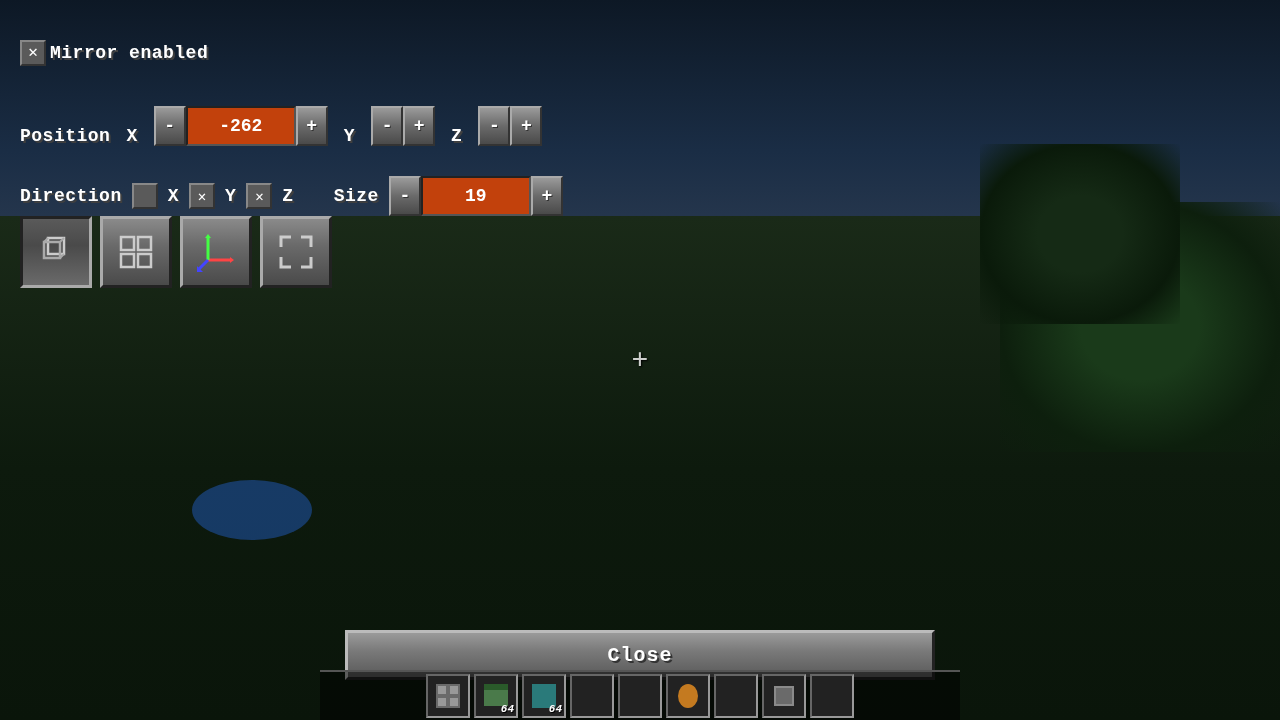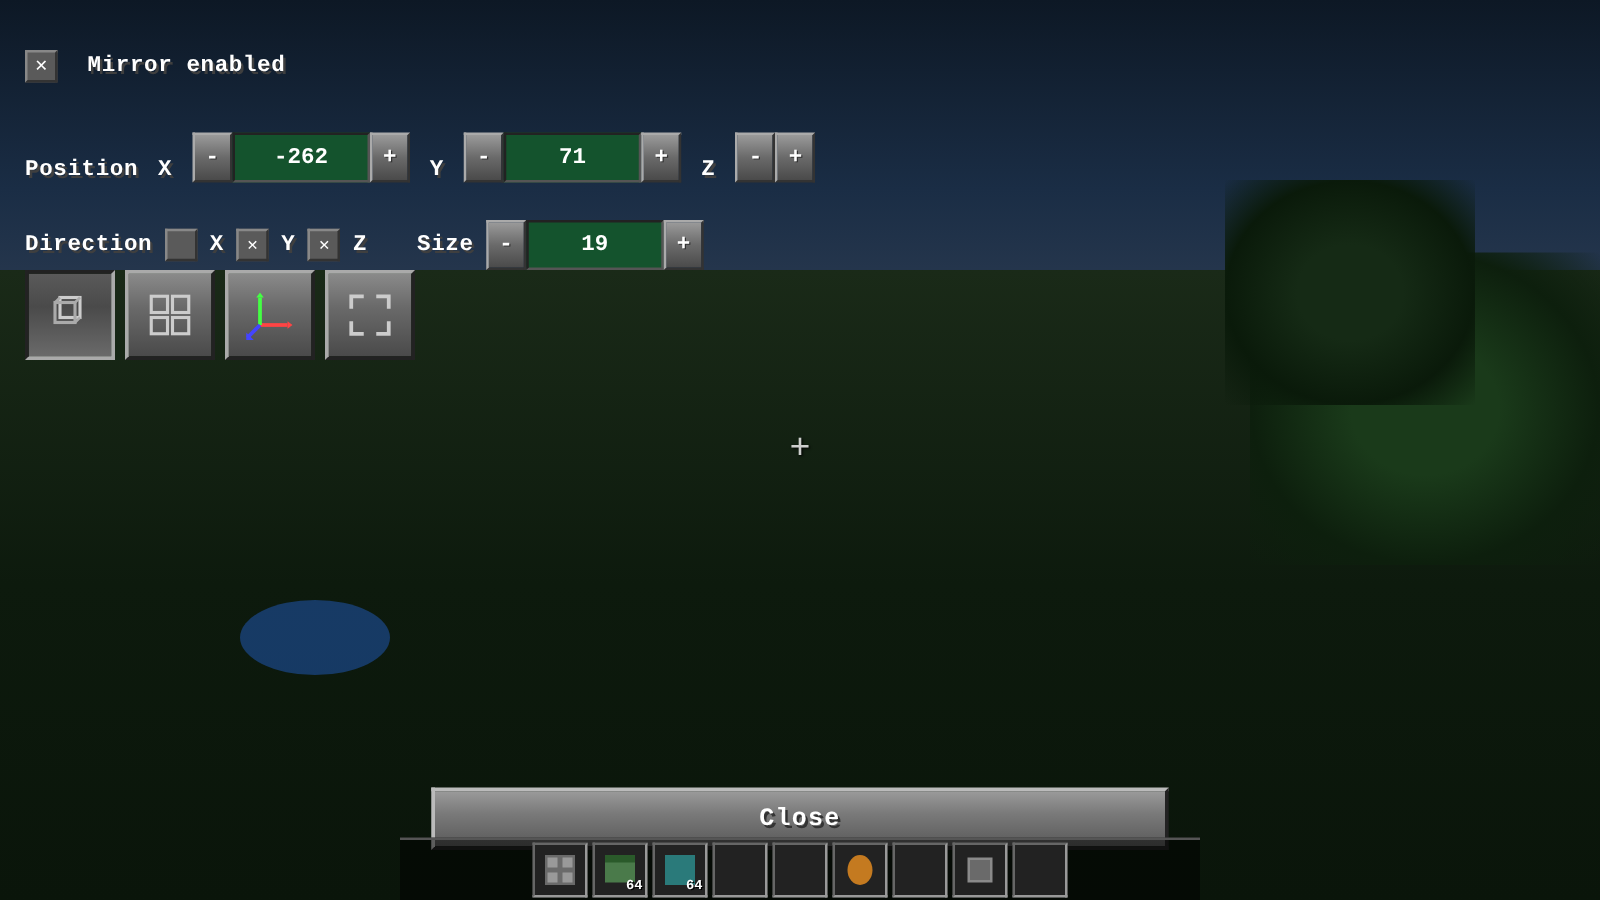--- a/index.html
+++ b/index.html
@@ -38,21 +38,21 @@
       font-family: 'Courier New', monospace;
       font-size: 18px;
       font-weight: bold;
       text-shadow: 2px 2px 0px #3f3f3f;
     }
 
     
     .mirror-row {
       display: flex;
       align-items: center;
-      gap: 24px;
+      gap: 4px;
       margin-bottom: 40px;
       margin-top: 10px;
     }
 
     .mc-checkbox {
       width: 26px;
       height: 26px;
       background: #5a5a5a;
       border: 2px solid #888;
       border-right-color: #333;
@@ -99,21 +99,21 @@
       cursor: pointer;
       display: flex;
       align-items: center;
       justify-content: center;
       font-family: 'Courier New', monospace;
       text-shadow: 1px 1px 0 #333;
       user-select: none;
     }
 
     .mc-input {
-      background: #14532d;
+      background: #c2410c;
       border: 2px solid #555;
       border-top-color: #222;
       border-left-color: #222;
       color: #ffffff;
       font-family: 'Courier New', monospace;
       font-size: 18px;
       font-weight: bold;
       text-align: center;
       width: 110px;
       height: 40px;
@@ -227,20 +227,21 @@
       display: flex;
       align-items: center;
       height: 50px;
       z-index: 10;
       width: 640px;
       background: rgba(0,0,0,0.5);
       border-top: 2px solid #555;
       justify-content: center;
       gap: 4px;
       padding: 4px;
+      font-style: italic;
     }
 
     .hotbar-slot {
       width: 44px;
       height: 44px;
       background: #222;
       border: 2px solid #666;
       border-right-color: #999;
       border-bottom-color: #999;
       display: flex;
@@ -341,21 +342,20 @@
     <span class="mc-text">Position</span>
     <span class="mc-text">X</span>
     <div class="num-group">
       <button class="mc-btn-small">-</button>
       <input class="mc-input" type="text" value="-262" style="">
       <button class="mc-btn-small">+</button>
     </div>
     <span class="mc-text">Y</span>
     <div class="num-group">
       <button class="mc-btn-small">-</button>
-      <input class="mc-input" type="text" value="71" style="">
       <button class="mc-btn-small">+</button>
     </div>
     <span class="mc-text">Z</span>
     <div class="num-group">
       <button class="mc-btn-small">-</button>
       <button class="mc-btn-small">+</button>
     </div>
   </div>
 
   <div class="direction-row">

